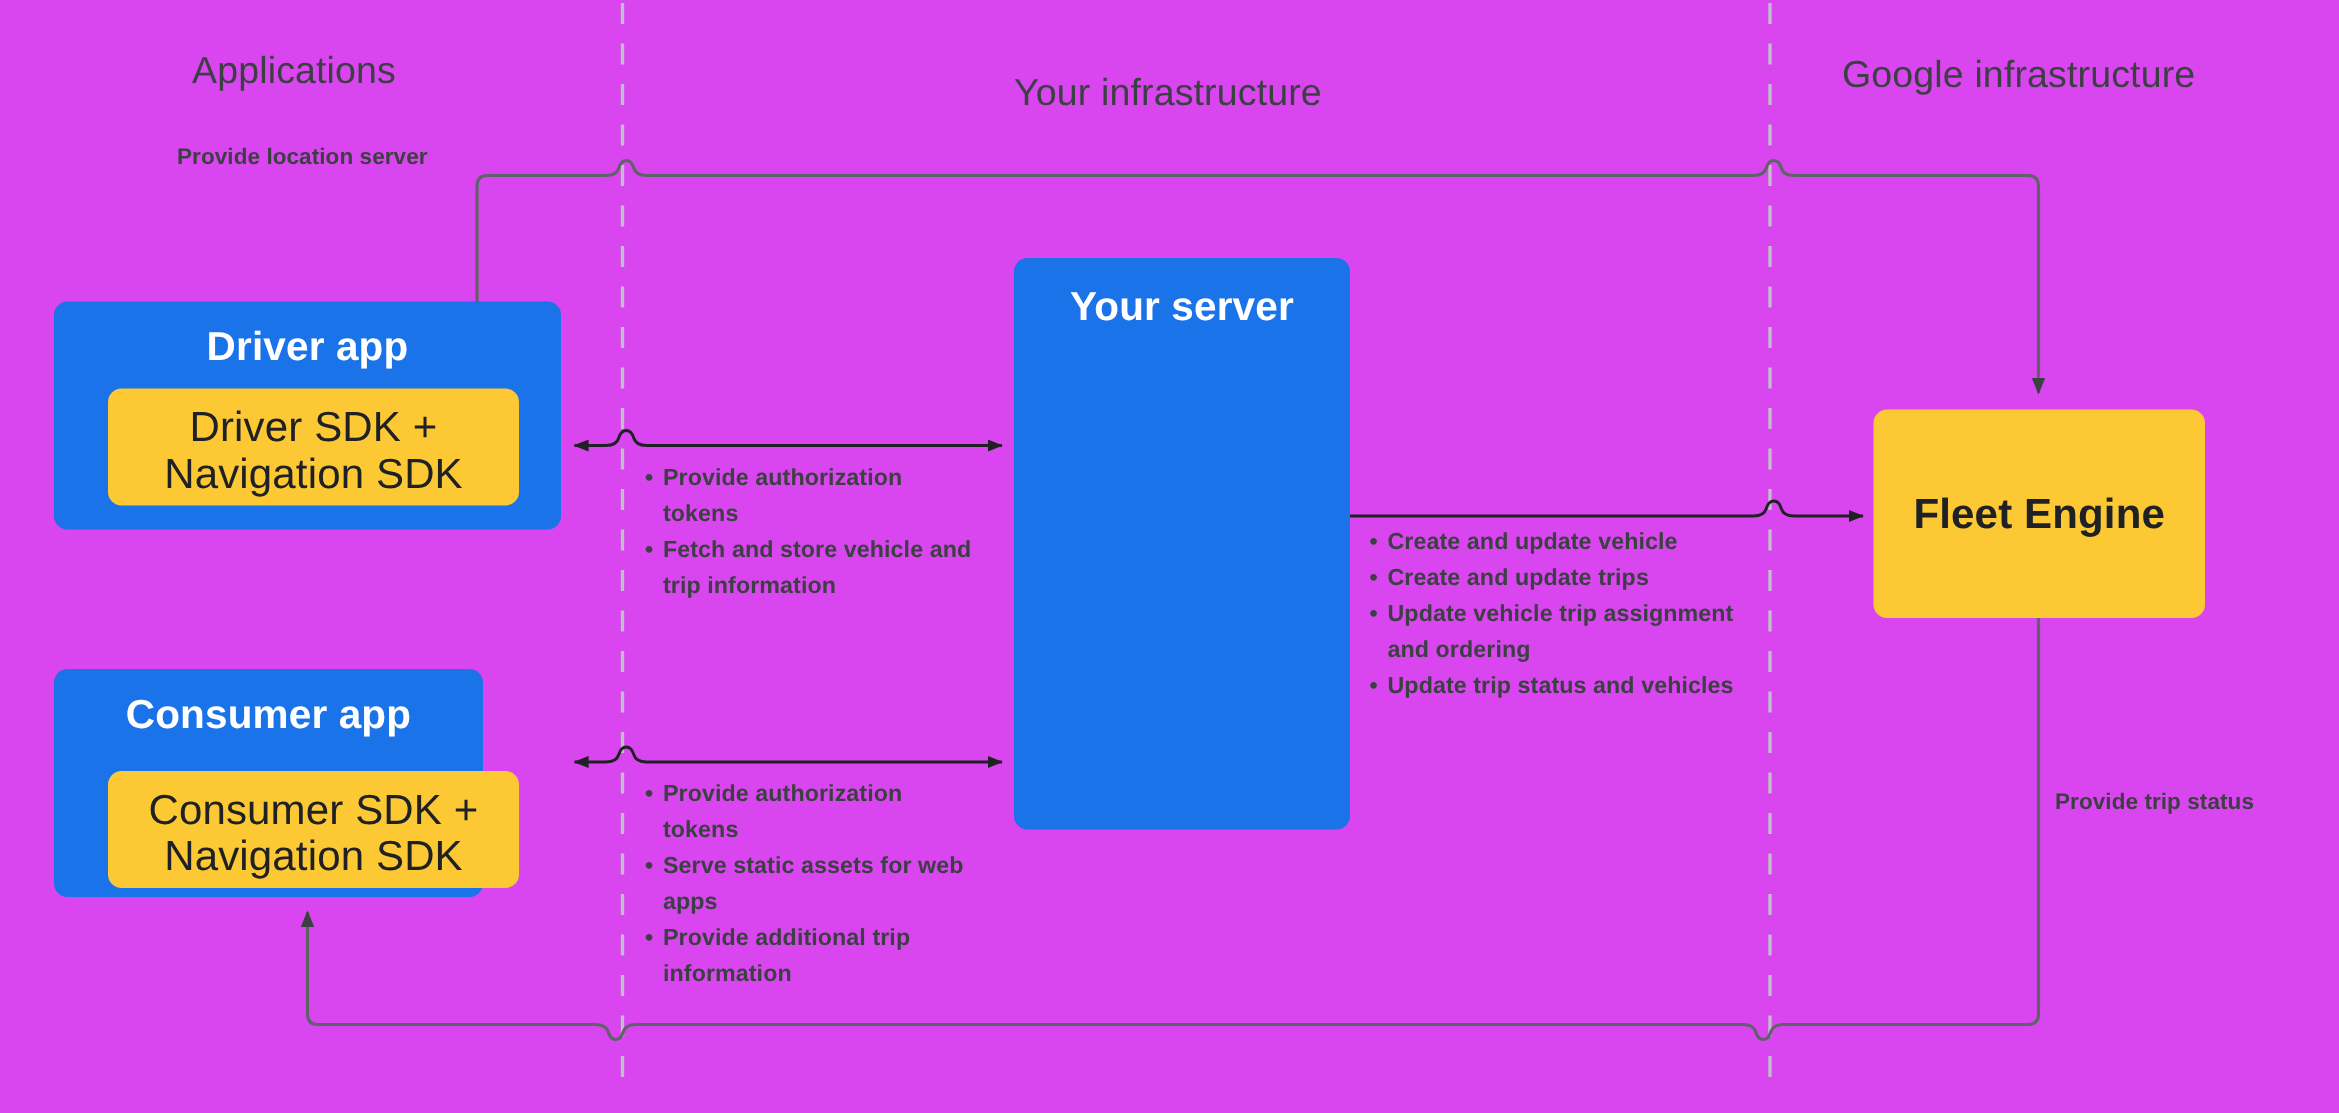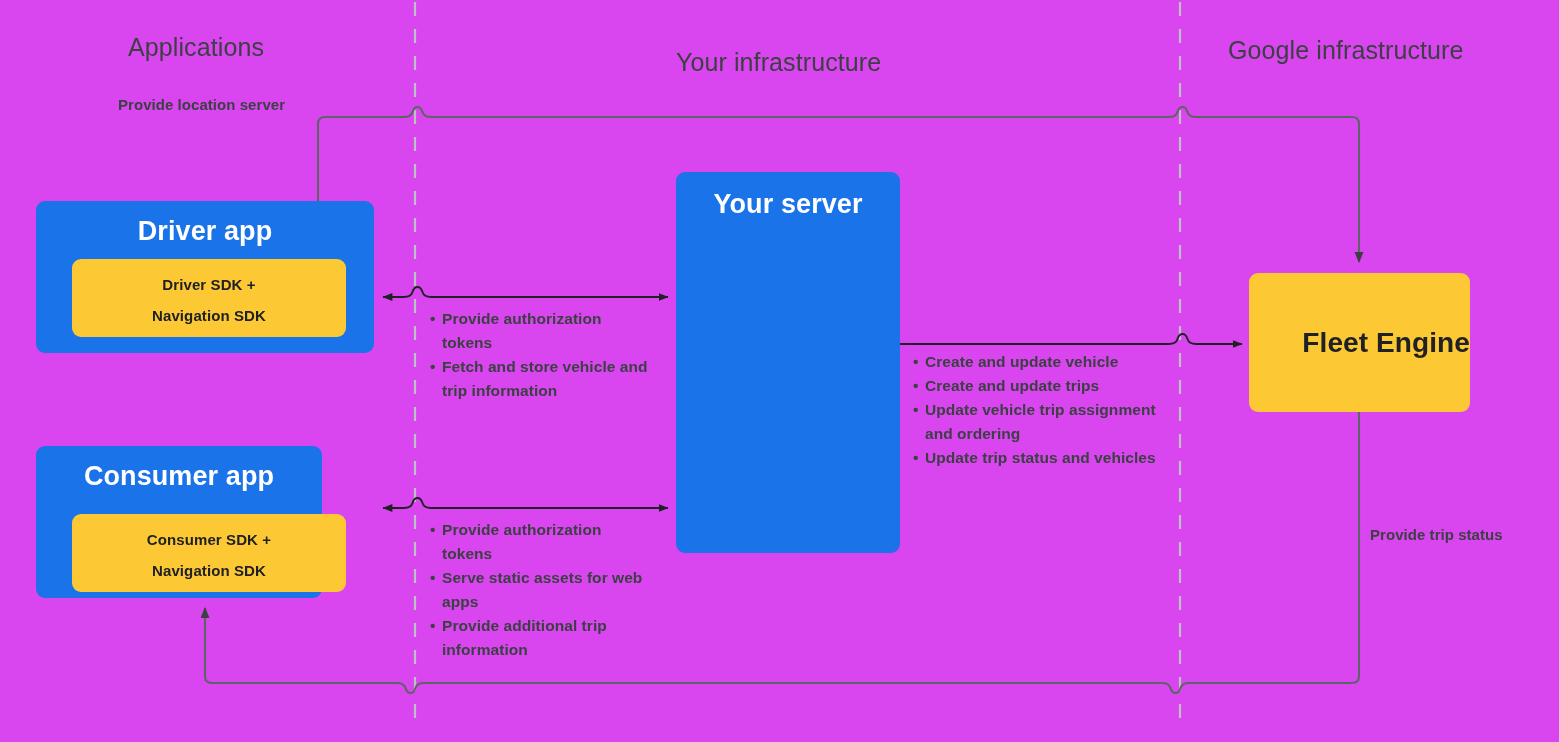--- a/index.html
+++ b/index.html
@@ -49,29 +49,29 @@
     color: #ffffff;
     font-size: 27px;
     font-weight: bold;
     letter-spacing: 0.1px;
   }
   .node-title-dark {
     position: absolute;
     width: 100%;
     text-align: center;
     color: #202124;
-    font-size: 15px;
-    font-weight: bold;
+    font-size: 28px;
+    font-weight: normal;
     line-height: 31px;
     letter-spacing: 0.1px;
   }
   .fleet-title {
     position: absolute;
     width: 100%;
-    text-align: right;
+    text-align: center;
     color: #202124;
     font-size: 28px;
     font-weight: bold;
     letter-spacing: 0.1px;
   }
   .edge-label {
     position: absolute;
     font-size: 15px;
     font-weight: bold;
     color: #3c4043;

